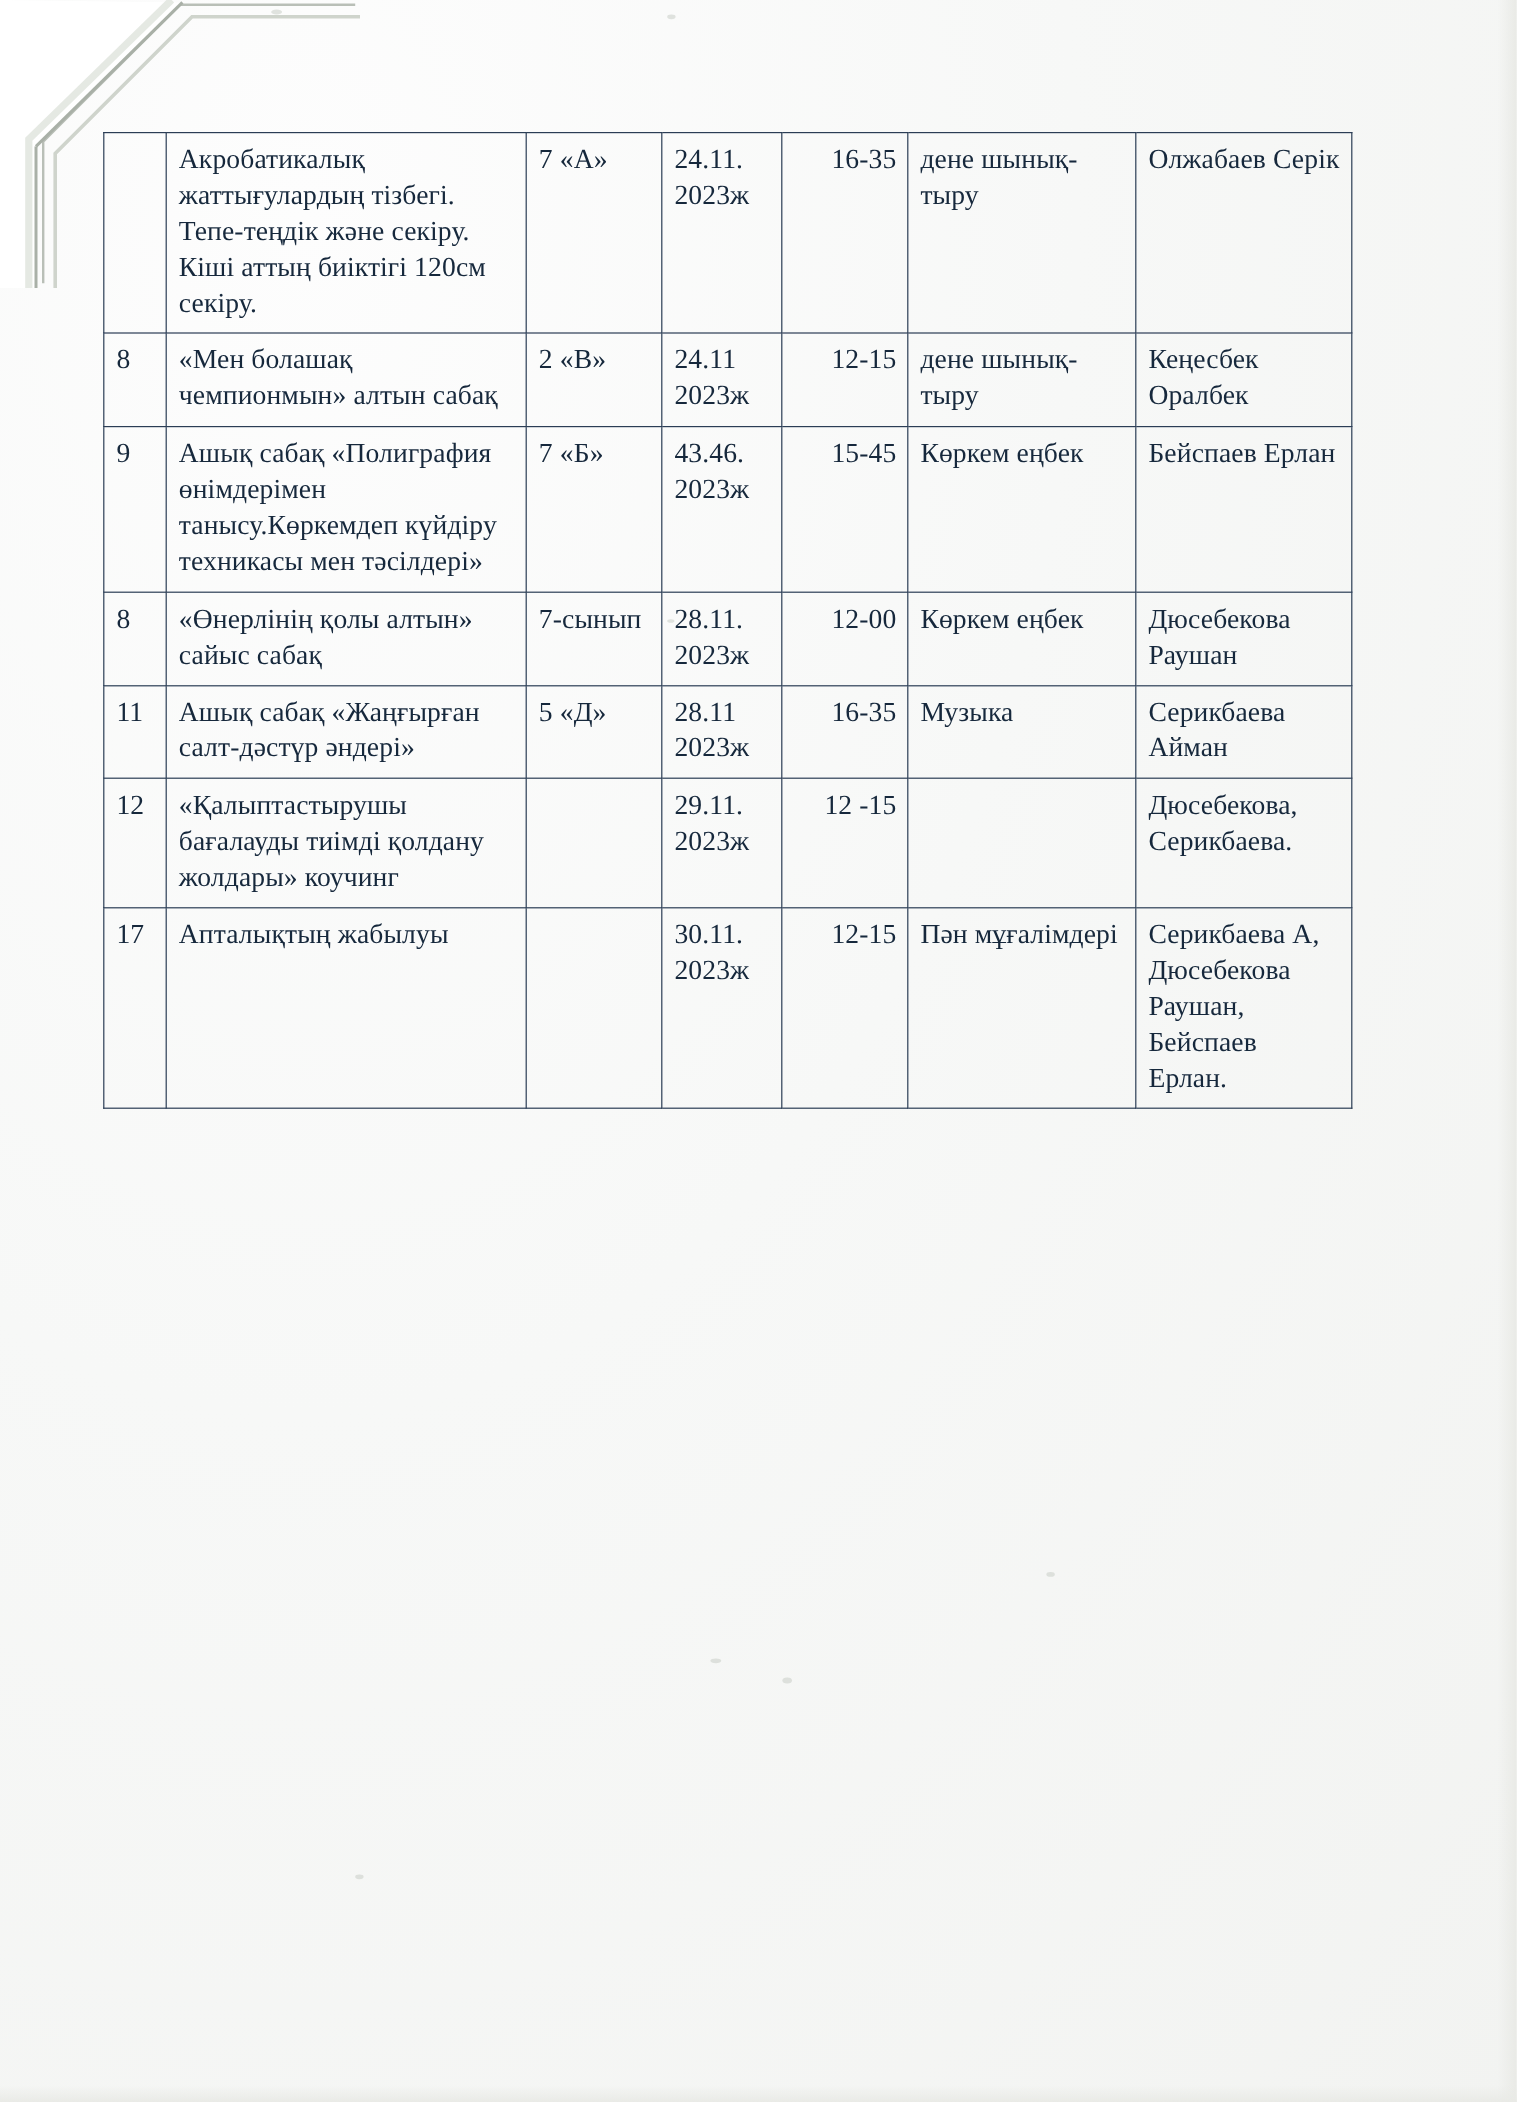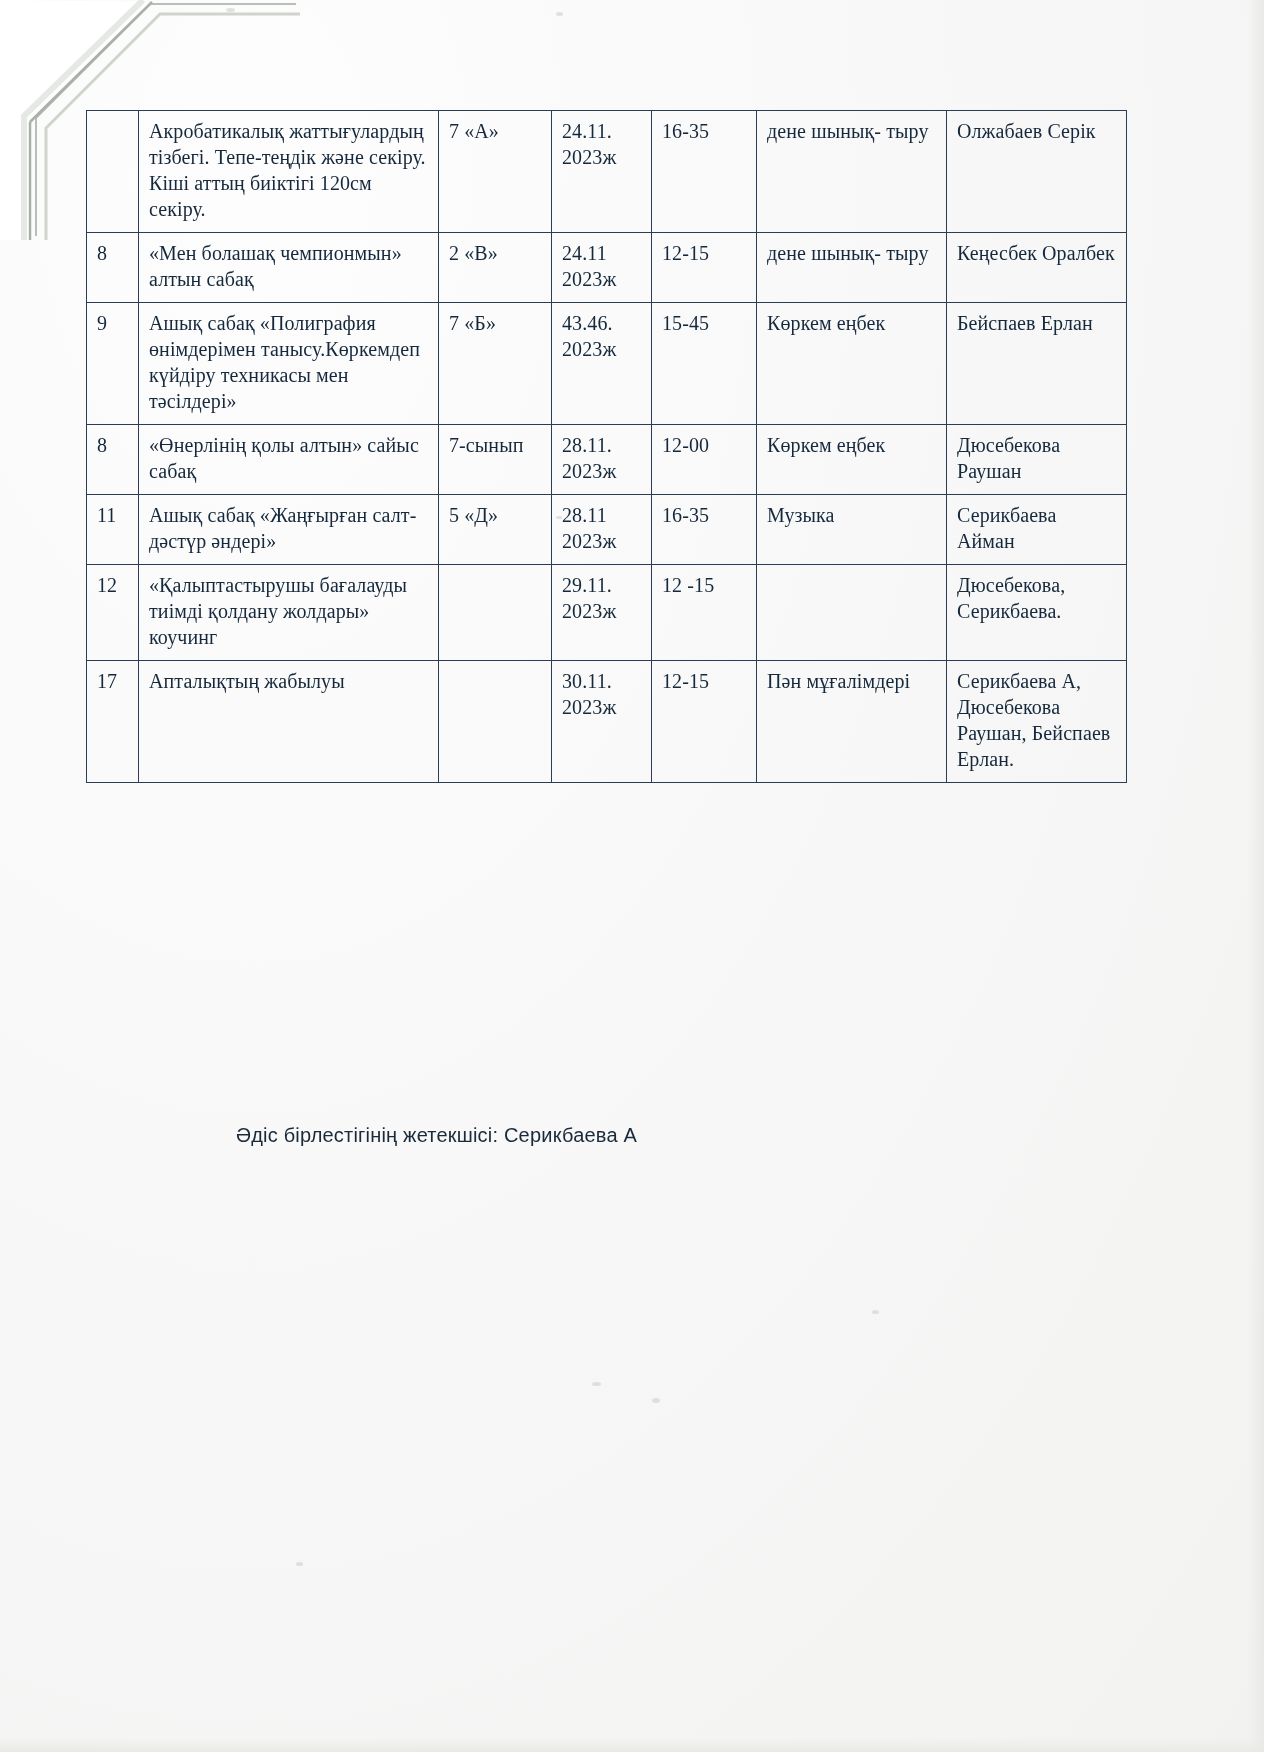--- a/index.html
+++ b/index.html
@@ -56,21 +56,21 @@
     position: absolute;
     left: 86px;
     top: 110px;
     width: 1040px;
   }
 
   table.schedule {
     border-collapse: collapse;
     width: 1040px;
     table-layout: fixed;
-    font-size: 20px;
+    font-size: 23px;
     line-height: 1.30;
     border-radius: 22px;
   }
 
   table.schedule td {
     border: 1.6px solid #2b3d55;
     padding: 7px 9px 10px 10px;
     vertical-align: top;
     font-family: "Liberation Serif", serif;
     color: #16283c;
@@ -87,21 +87,21 @@
   col.c-teach { width: 180px; }
 
   td.num {
     text-align: left;
     padding-left: 14px;
   }
   td.cls, td.date, td.time {
     white-space: pre-line;
   }
   td.date { padding-left: 12px; }
-  td.time { padding-left: 12px; }
+  td.time { padding-left: 12px; text-align: right; }
   td.cls  { padding-left: 14px; }
 
   .sign {
     position: absolute;
     left: 236px;
     top: 1124px;
     font-family: "Liberation Sans", sans-serif;
     font-size: 20px;
     color: #1b2a3a;
     letter-spacing: 0.2px;
@@ -232,14 +232,13 @@
           <td class="teach">Серикбаева А,
 Дюсебекова
 Раушан,
 Бейспаев
 Ерлан.</td>
         </tr>
       </tbody>
     </table>
   </div>
 
-  <div class="sign">Әдіс бірлестігінің жетекшісі: Серикбаева А</div>
 </div>
 
 </body></html>

